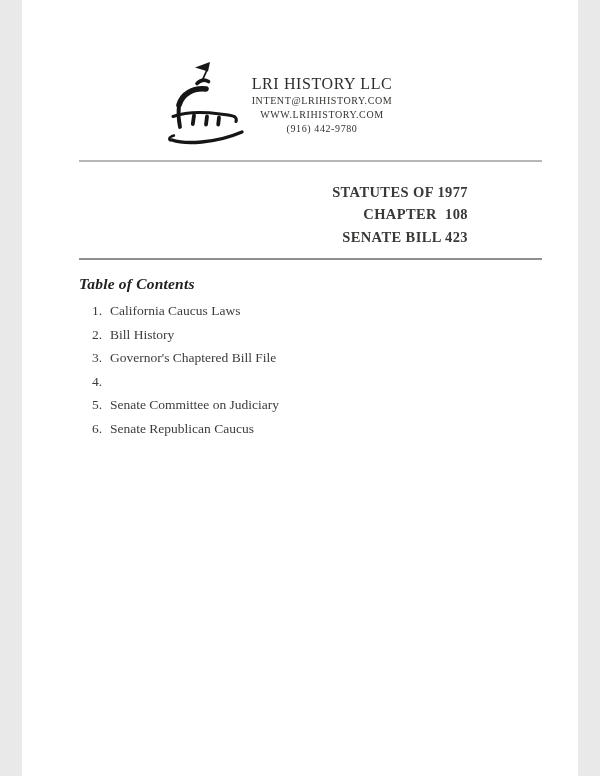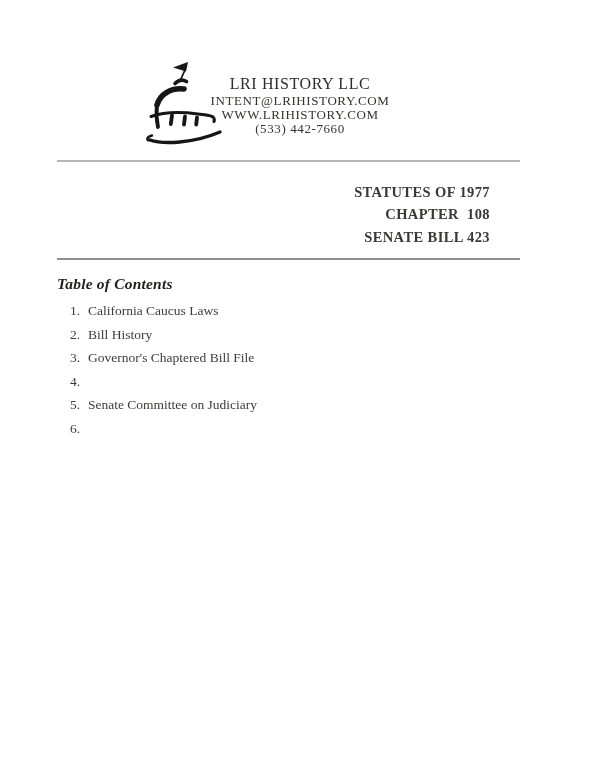--- a/index.html
+++ b/index.html
@@ -1,18 +1,18 @@
 <!DOCTYPE html>
 <html><head>
 <meta charset="utf-8">
 <style>
   html, body { margin: 0; padding: 0; background: #e9e9e9; }
   .page {
     position: relative;
-    width: 600px;
+    width: 556px;
     height: 776px;
     margin: 0 auto;
     background: #ffffff;
     font-family: "Liberation Serif", "DejaVu Serif", serif;
     overflow: hidden;
   }
 
   
   .logo-wrap {
     position: absolute;
@@ -29,21 +29,21 @@
     text-align: center;
     color: #2f2d2b;
   }
   .company-name {
     font-size: 16px;
     line-height: 20px;
     letter-spacing: 0.6px;
     white-space: nowrap;
   }
   .contact-line {
-    font-size: 13px;
+    font-size: 10px;
     line-height: 14px;
     letter-spacing: 0.6px;
     white-space: nowrap;
     color: #34322f;
   }
 
   
   .rule { position: absolute; left: 57px; width: 463px; }
   .rule-top { top: 160px; height: 2px; background: #b6b6b6; }
   .rule-bottom { top: 258px; height: 1.5px; background: #8f8f8f; }
@@ -118,21 +118,21 @@
 
       <path d="M7,82 C20,86.5 50,85.5 77,74" stroke-width="3.4"></path>
       <path d="M7,82 C3,83.5 3,79 9,77.5" stroke-width="2.4"></path>
     </svg>
   </div>
 
   <div class="header-text">
     <div class="company-name">LRI HISTORY LLC</div>
     <div class="contact-line">INTENT@LRIHISTORY.COM</div>
     <div class="contact-line">WWW.LRIHISTORY.COM</div>
-    <div class="contact-line">(533) 442-7660</div>
+    <div class="contact-line">(916) 442-9780</div>
   </div>
 
   <div class="rule rule-top"></div>
 
   <div class="statutes">
     <div>STATUTES OF 1977</div>
     <div>CHAPTER  108</div>
     <div>SENATE BILL 423</div>
   </div>
 
@@ -155,16 +155,17 @@
     </li>
     <li class="toc-item">
       <span class="toc-num">4.</span>
     </li>
     <li class="toc-item">
       <span class="toc-num">5.</span>
       <span class="toc-label">Senate Committee on Judiciary</span>
     </li>
     <li class="toc-item">
       <span class="toc-num">6.</span>
+      <span class="toc-label">Senate Republican Caucus</span>
     </li>
   </ol>
 
 </div>
 
 </body></html>

